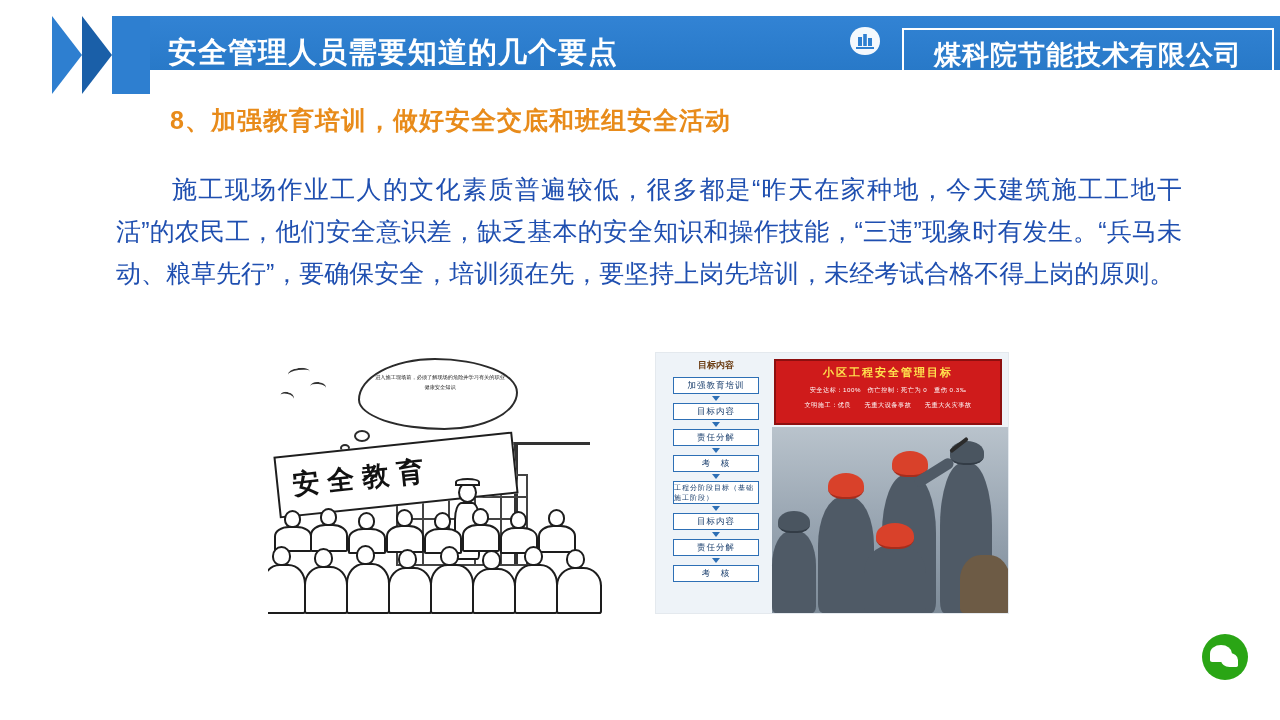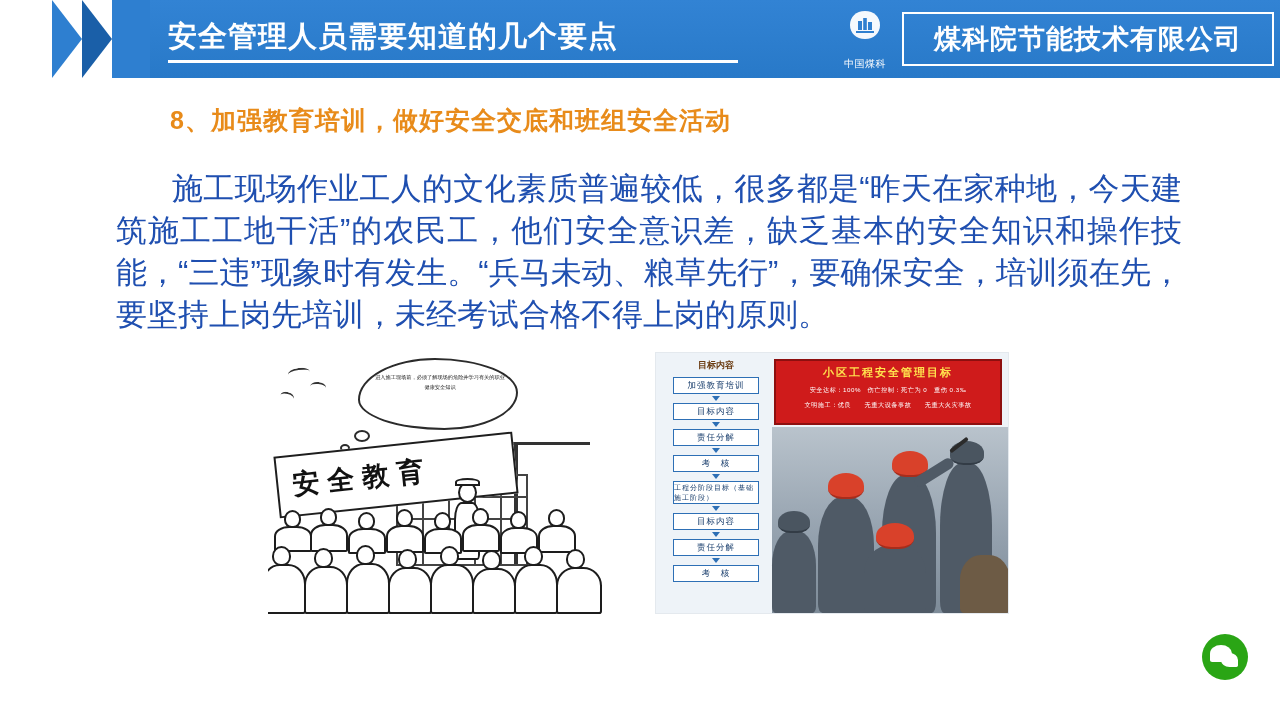--- a/index.html
+++ b/index.html
@@ -10,22 +10,22 @@
     overflow: hidden;
   }
   .slide {
     position: relative;
     width: 1280px; height: 720px;
     background: #ffffff;
   }
 
   
   .header {
-    position: absolute; left: 0; top: 0;
-    width: 1280px; height: 78px;
+    position: absolute; left: 0; top: 16px;
+    width: 1280px; height: 54px;
     background: #2e7fd0;
     background: linear-gradient(180deg, #3283d4 0%, #2879c8 100%);
   }
   .header-white-wedge {
     position: absolute; left: 0; top: 0;
     width: 150px; height: 78px;
     background: #ffffff;
   }
   .chev {
     position: absolute;
@@ -86,21 +86,21 @@
   .section-heading {
     position: absolute; left: 170px; top: 104px;
     font-size: 25px; font-weight: bold;
     color: #e88b1a;
     letter-spacing: 1px;
     white-space: nowrap;
   }
   .body-text {
     position: absolute; left: 116px; top: 168px;
     width: 1066px;
-    font-size: 31px;
+    font-size: 25px;
     line-height: 42px;
     color: #1f4fb0;
     text-align: justify;
     text-indent: 56px;
     letter-spacing: 0px;
   }
 
   
   .img-left {
     position: absolute; left: 268px; top: 352px;

